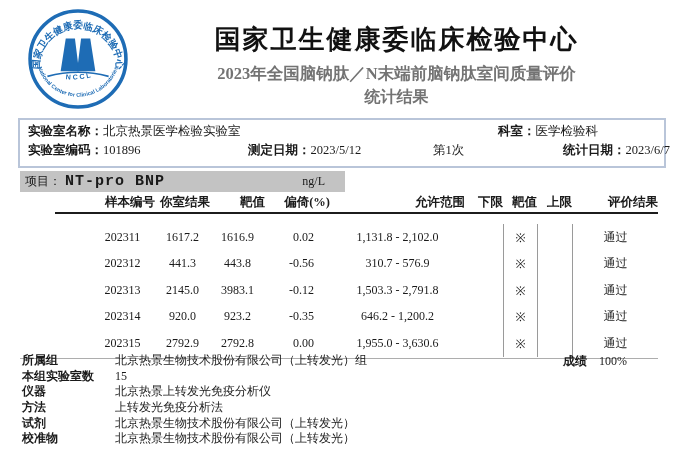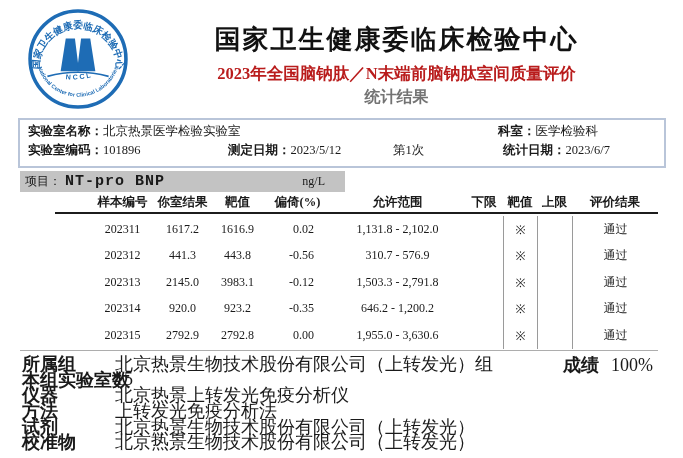--- a/index.html
+++ b/index.html
@@ -6,64 +6,64 @@
   body{
     width:683px;height:458px;background:#ffffff;overflow:hidden;
     font-family:"Liberation Serif","DejaVu Serif",serif;
     color:#1a1a1a;position:relative;
   }
   
   .header{position:relative;height:115px;}
   .logo{position:absolute;left:22px;top:8px;width:112px;height:102px;}
   .titles{position:absolute;left:120px;right:10px;top:0;text-align:center;}
   .org-title{margin-top:22px;font-size:26px;font-weight:600;letter-spacing:2px;color:#111;}
-  .report-title{margin-top:6px;font-size:16.5px;font-weight:bold;color:#b91c1c;}
+  .report-title{margin-top:6px;font-size:16.5px;font-weight:bold;color:#737373;}
   .report-subtitle{margin-top:2px;font-size:16px;font-weight:bold;color:#737373;}
   
   .info-box{
     position:absolute;left:18px;top:118px;width:644px;height:42px;
     border:2px solid var(--box-border,#b9c5d9);
     font-size:12.5px;padding:2px 0;
   }
   .info-row{display:grid;height:19px;align-items:center;}
   .info-row1{grid-template-columns:470px 1fr;font-family:Liberation Serif, serif;}
-  .info-row2{grid-template-columns:200px 165px 110px 1fr;}
+  .info-row2{grid-template-columns:200px 165px 110px 1fr;gap:20px;}
   .info-cell{white-space:nowrap;padding-left:8px;}
   .lbl{font-weight:bold;}
   
   .project-bar{
     position:absolute;left:20px;top:171px;width:325px;height:21px;
     background:var(--bar-gray,#c3c3c3);display:flex;align-items:center;justify-content:flex-end;
   }
   .project-label{font-size:12px;padding-left:5px;}
   .project-name{font-size:15px;font-weight:bold;font-family:"Liberation Mono","DejaVu Sans Mono",monospace;padding-left:4px;letter-spacing:1px;}
   .project-unit{margin-left:auto;margin-right:20px;font-size:12px;}
   
   .report-table{position:absolute;left:20px;top:193px;width:638px;}
   .t-row{
     display:grid;
     grid-template-columns:70px 65px 55px 55px 65px 135px 38px 34px 35px 86px;
     align-items:center;
   }
   .t-head{height:19px;font-weight:bold;font-size:12.5px;position:relative;}
-  .t-head .cell{text-align:center;white-space:nowrap;}
+  .t-head .cell{text-align:right;white-space:nowrap;}
   .head-line{position:absolute;left:35px;right:0;bottom:-2px;height:2px;background:#1c1c1c;}
-  .t-body{margin-top:4px;}
+  .t-body{margin-top:12px;}
   .t-data{height:26.5px;font-size:12px;}
   .cell{text-align:center;}
   .cell.num{text-align:center;white-space:nowrap;}
   .cell.bias{text-align:right;padding-right:16px;}
   .cell.range{white-space:nowrap;}
   .col-tv{border-left:1px solid #9a9a9a;height:100%;display:flex;align-items:center;justify-content:center;}
   .col-up{border-left:1px solid #9a9a9a;height:100%;}
   .col-ev{border-left:1px solid #9a9a9a;height:100%;display:flex;align-items:center;justify-content:center;}
   .col-low{height:100%;}
   .t-bottom{height:1px;background:#adadad;margin-top:1px;}
   
-  .footer{position:absolute;left:22px;top:352px;width:640px;font-size:18px;}
+  .footer{position:absolute;left:22px;top:352px;width:640px;font-size:12px;}
   .f-row{display:grid;grid-template-columns:93px 1fr;height:15.7px;align-items:center;white-space:nowrap;}
   .f-label{font-weight:bold;}
   .score{position:absolute;top:1px;left:541px;white-space:nowrap;}
   .score-label{font-weight:bold;}
   .score-value{margin-left:12px;font-weight:normal;text-align:right;}
 </style>
 </head>
 <body>
 
 <div class="header">

